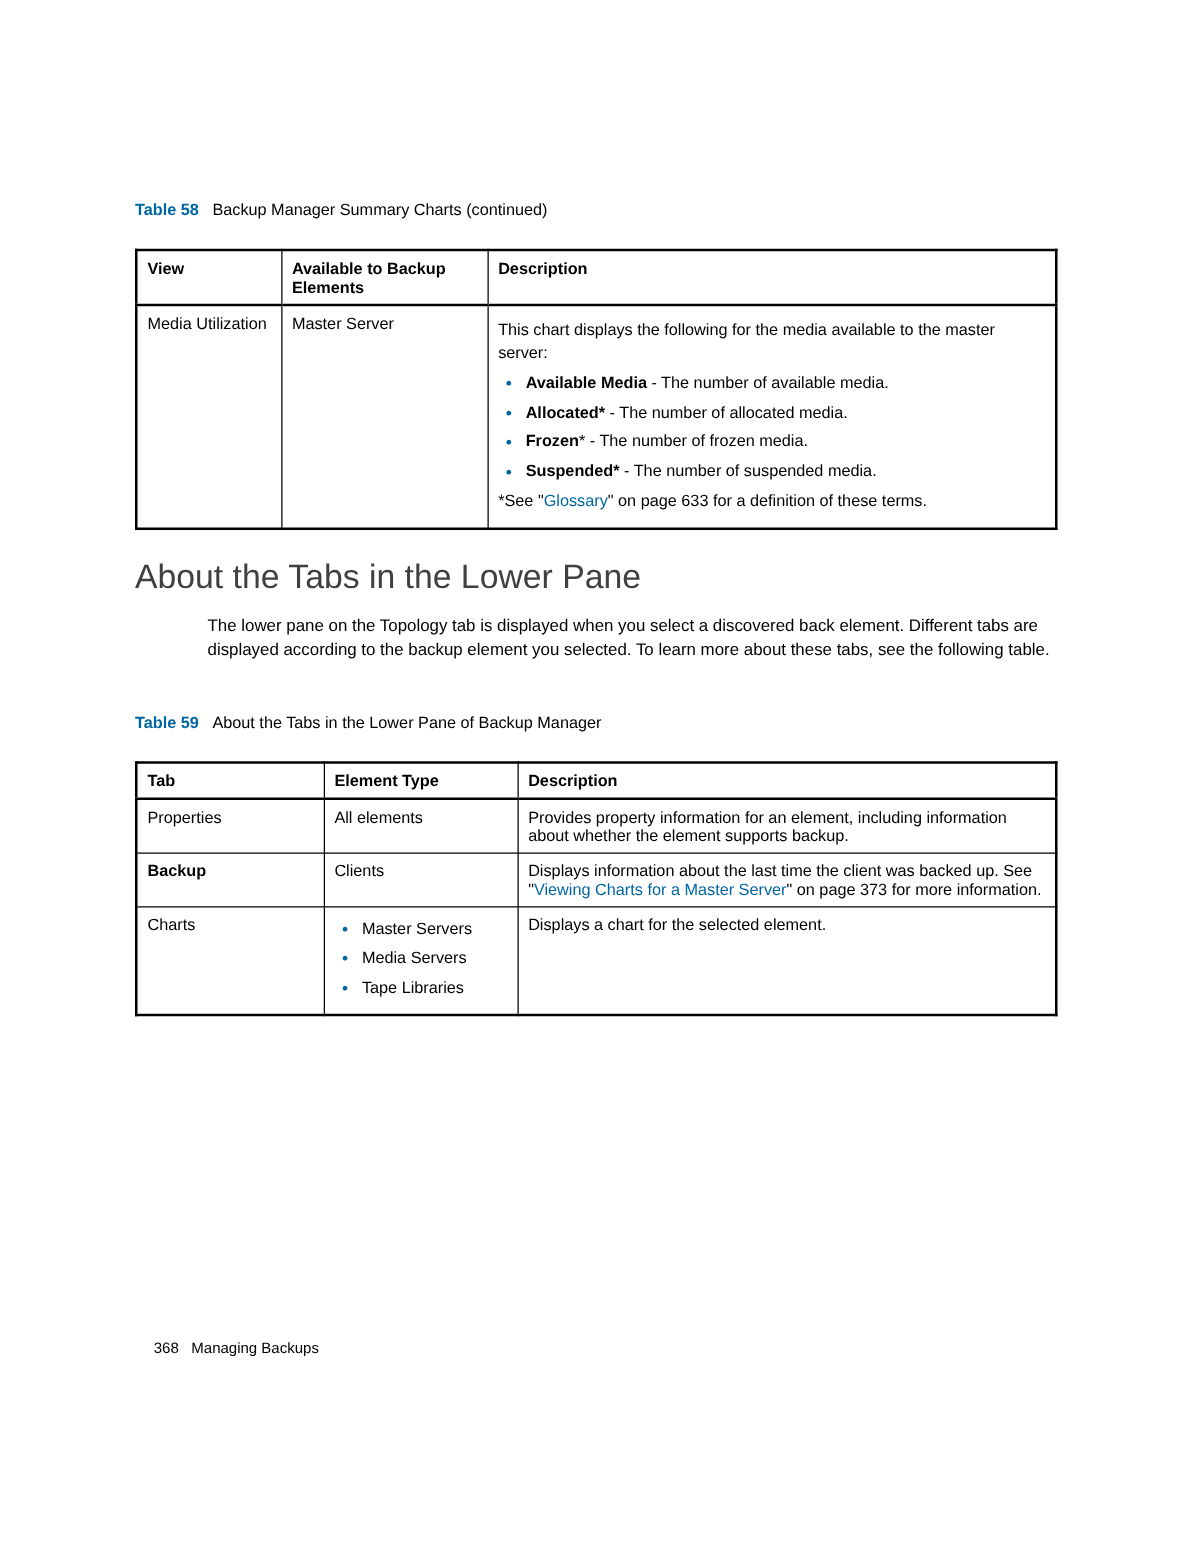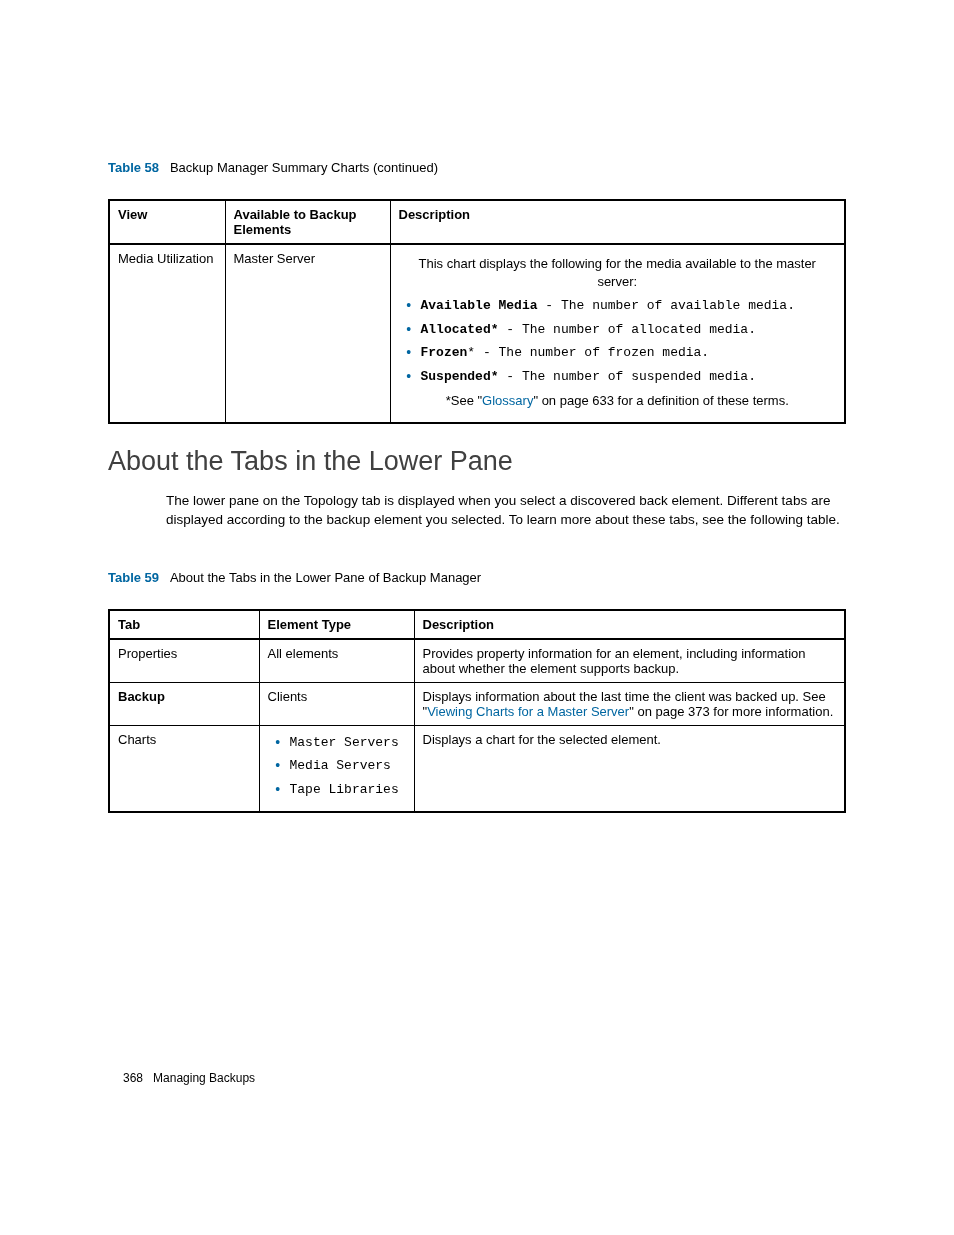--- a/index.html
+++ b/index.html
@@ -78,23 +78,23 @@
       margin-left: 58px;
       margin-bottom: 40px;
     }
     .footer {
       position: absolute;
       left: 123px;
       bottom: 150px;
       font-size: 12px;
     }
     .bold { font-weight: bold; }
-    td ul { margin: 2px 0; font-family: Liberation Mono, monospace; }
+    td ul { margin: 2px 0; }
     td ul li { margin-bottom: 6px; }
-    .desc-cell p { margin-bottom: 6px; line-height: 1.4; text-align: center; }
+    .desc-cell p { margin-bottom: 6px; line-height: 1.4; }
   </style>
 </head>
 <body>
 
 <div class="page">
 
   <div class="table-caption">
     <span class="table-label">Table 58</span>&nbsp;&nbsp;&nbsp;<span>Backup Manager Summary Charts (continued)</span>
   </div>
 

